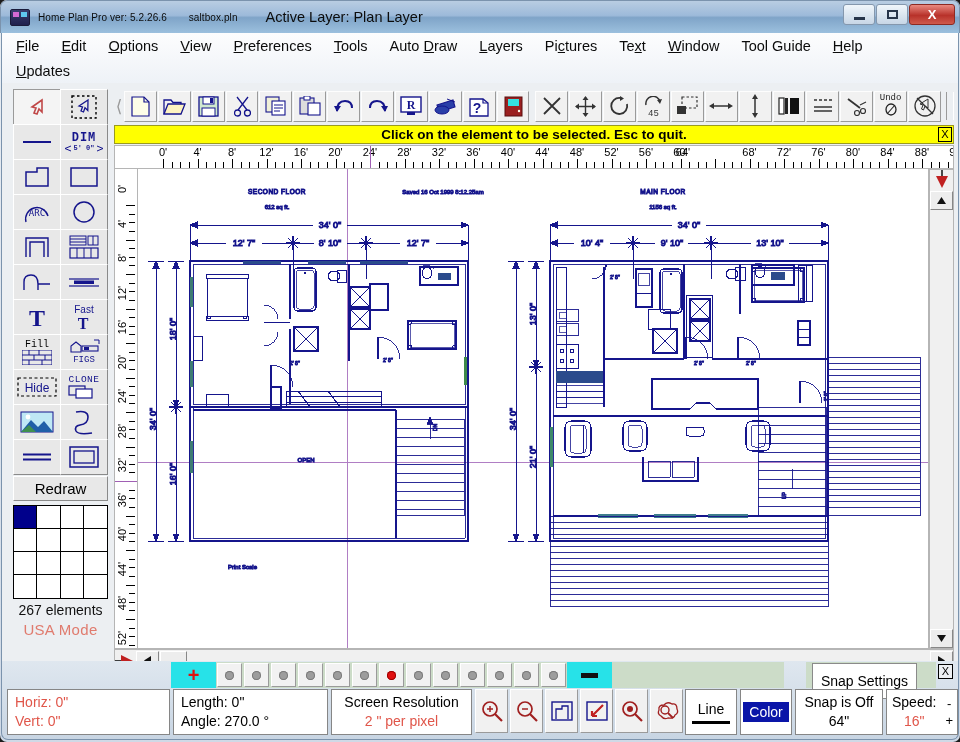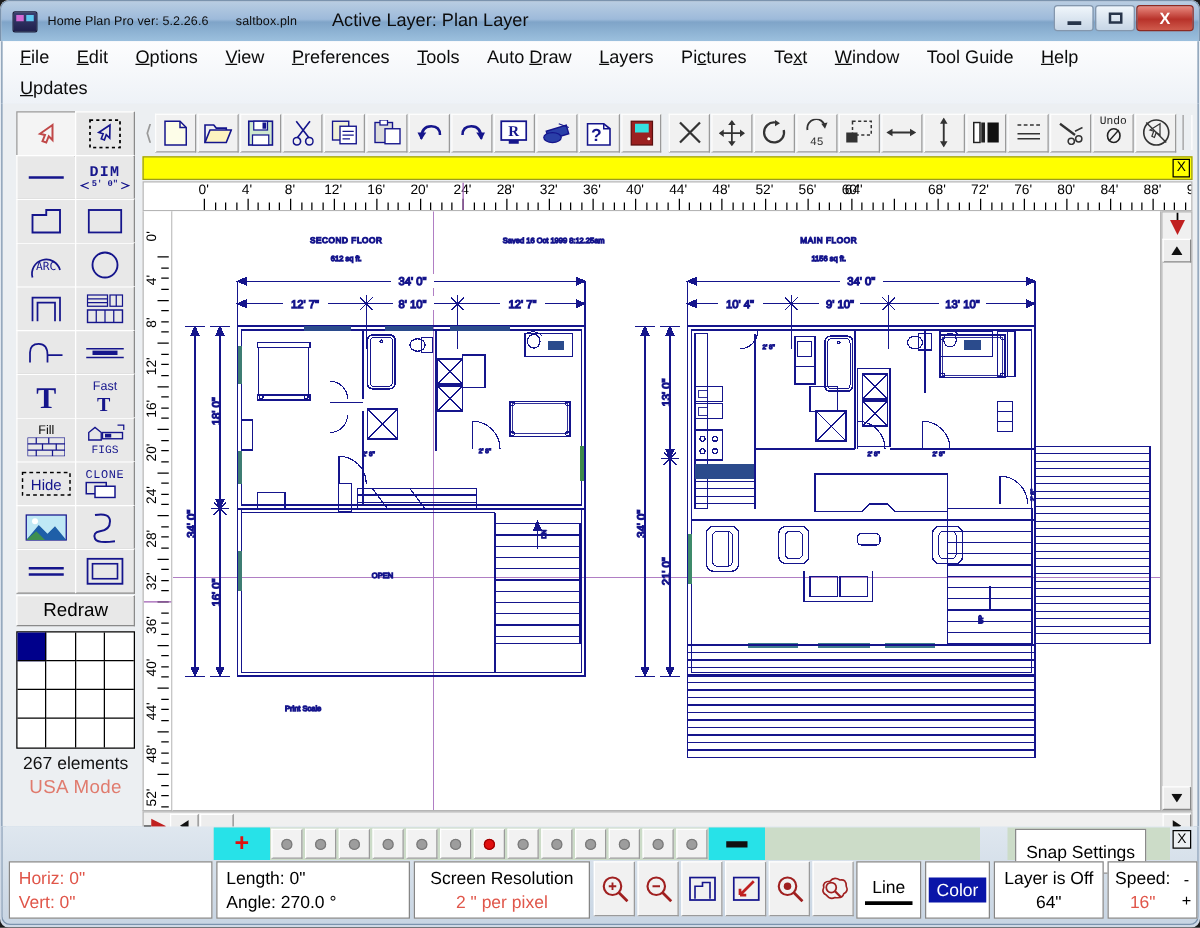--- a/index.html
+++ b/index.html
@@ -377,21 +377,21 @@
             <svg width="18" height="15" viewBox="0 0 18 15">
                 <text x="9" y="14" font-size="16" font-weight="bold" font-family="serif" fill="#15158c" text-anchor="middle">T</text>
               </svg>
           </div>
         </div>
       </div>
 
       <div class="prow">
         <div class="pbtn">
           <div style="text-align:center;line-height:1">
-            <div style="font-size:10px;color:#000;font-family:Liberation Sans, sans-serif;">Fill</div>
+            <div style="font-size:10px;color:#000;font-family:Liberation Mono, monospace;">Fill</div>
             <svg width="30" height="15" viewBox="0 0 30 15">
               <rect x="0" y="0" width="30" height="15" fill="none" stroke="#15158c" stroke-width="1"></rect>
               <line x1="0" y1="5" x2="30" y2="5" stroke="#15158c"></line>
                 <line x1="0" y1="10" x2="30" y2="10" stroke="#15158c"></line>
               <line x1="7" y1="0" x2="7" y2="5" stroke="#15158c"></line>
                 <line x1="17" y1="0" x2="17" y2="5" stroke="#15158c"></line>
               <line x1="12" y1="5" x2="12" y2="10" stroke="#15158c"></line>
                 <line x1="23" y1="5" x2="23" y2="10" stroke="#15158c"></line>
               <line x1="7" y1="10" x2="7" y2="15" stroke="#15158c"></line>
                 <line x1="20" y1="10" x2="20" y2="15" stroke="#15158c"></line>
@@ -652,20 +652,21 @@
         <svg width="22" height="22" viewBox="0 0 22 22">
             <circle cx="11" cy="11" r="10" fill="none" stroke="#333" stroke-width="1.3"></circle>
             <path d="M14 4 L6 9 L9 10 L7.5 14 L9.5 15 L11 11 L14 13 Z" fill="none" stroke="#333" stroke-width="1"></path>
             <line x1="3" y1="3" x2="19" y2="19" stroke="#333" stroke-width="1.2"></line>
           </svg>
       </div>
       <div class="tbar-end"></div>
     </div>
 
     <div class="prompt">
+      <span>Click on the element to be selected.  Esc to quit.</span>
       <div class="prompt-x">X</div>
     </div>
 
     <div class="hruler" id="hruler">
         <div class="lbl" style="left: 48px;">0'</div>
         <div class="tick major" style="left: 48px;"></div>
         <div class="tick" style="left: 56.625px;"></div>
         <div class="tick" style="left: 65.25px;"></div>
         <div class="tick" style="left: 73.875px;"></div>
         <div class="lbl" style="left: 82.5px;">4'</div>
@@ -1358,21 +1359,21 @@
       </div>
 
       <div class="linebox">
         <span style="font-size:14px;color:#000;">Line</span>
         <span class="lw"></span>
       </div>
       <div class="colorbox">
         <span class="inner">Color</span>
       </div>
       <div class="sbox ctr" style="width:88px">
-        <div class="l1 blk ctr">Layer is Off</div>
+        <div class="l1 blk ctr">Snap is Off</div>
         <div class="l2 blk ctr">64"</div>
       </div>
       <div class="speedbox">
         <div style="display:flex;flex-direction:column;justify-content:center;padding:0 5px;">
           <div class="l1 blk" style="font-size:14px;line-height:19px;">Speed:</div>
           <div class="l2 red ctr" style="font-size:14px;line-height:19px;">16"</div>
         </div>
         <div class="speed-pm">
           <div>-</div>
           <div>+</div>

